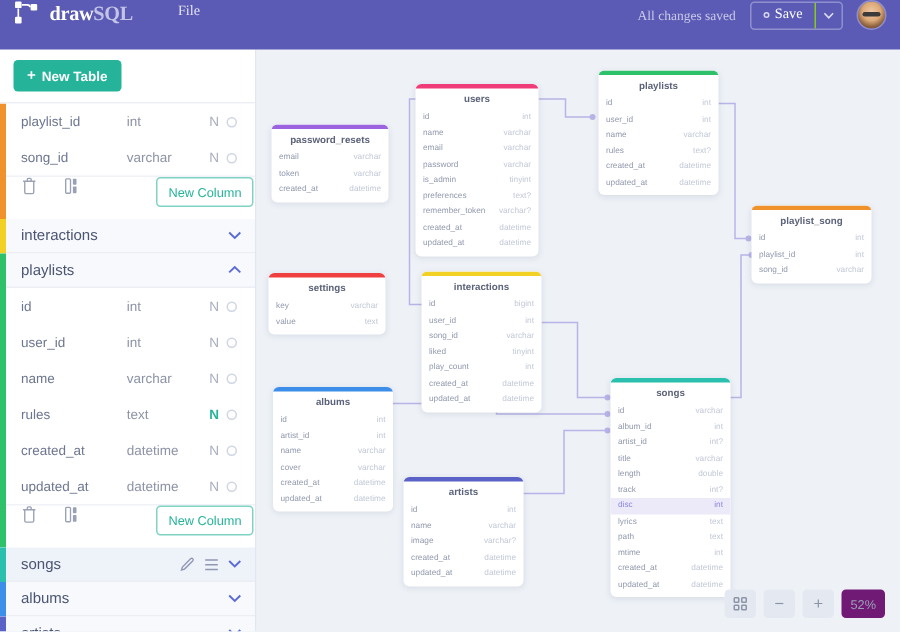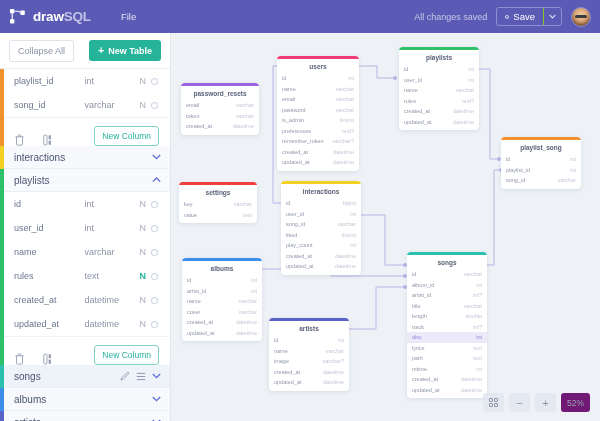--- a/index.html
+++ b/index.html
@@ -6,22 +6,22 @@
   html, body {
     width: 600px; height: 421px;
     font-family: "Liberation Sans", sans-serif;
     overflow: hidden;
     background: #eef2f7;
   }
   #app { position: relative; width: 600px; height: 421px; display: flex; flex-direction: column; }
 
   
   .topbar {
-    height: 33px; background: #5b5bb5; display: flex; align-items: center;
-    padding: 0 9px; flex: 0 0 33px; position: relative; z-index: 40;
+    height: 33px; background: #5b5bb5; display: flex; align-items: flex-start;
+    padding: 0 9px; flex: 0 0 33px; position: relative; z-index: 40; font-family: Liberation Serif, serif;
   }
   .logo-wrap { display: flex; align-items: center; gap: 7px; }
   .logo-mark { width: 17px; height: 17px; position: relative; }
   .logo-text { font-size: 13.5px; color: #fff; font-weight: bold; letter-spacing: -0.2px; }
   .logo-text .sql { color: #c3c3e6; font-weight: bold; }
   .menu-file {
     color: #e3e3f4; font-size: 9.5px; margin-left: 24px; padding: 3px 6px; border-radius: 3px;
   }
   .breadcrumb {
     position: absolute; left: 0; right: 0; text-align: center; pointer-events: none;
@@ -88,21 +88,21 @@
   .col-row {
     height: 24px; display: flex; align-items: center; padding-right: 12px; font-size: 9px;
   }
   .col-name { width: 74px; color: #6d7690; }
   .col-type { width: 52px; color: #8d93a6; }
   .col-n { width: 18px; color: #a7adbe; text-align: center; }
   .col-n.on { color: #25b39a; font-weight: bold; }
   .col-dot { width: 7px; height: 7px; border: 1px solid #cfd5e2; border-radius: 50%; margin-left: auto; }
 
   .tbl-actions {
-    height: 29px; display: flex; align-items: flex-end; padding-left: 14px; padding-right: 11px;
+    height: 29px; display: flex; align-items: flex-start; padding-left: 14px; padding-right: 1px;
     gap: 18px; border-top: 1px solid #f0f2f7; background: #fff;
   }
   .act-icon { color: #9aa1b5; display: flex; align-items: center; }
   .newcol-btn {
     margin-left: auto; font-size: 8.5px; color: #25b39a; border: 1px solid #7fd3c5;
     border-radius: 3px; padding: 4px 7px;
   }
 
   
   .canvas {
@@ -180,21 +180,20 @@
         </span>
       </span>
       <span class="avatar"></span>
     </div>
   </div>
 
   <div class="body">
 
     <div class="sidebar">
       <div class="sidebar-tools">
-        <span class="collapse-btn">Collapse All</span>
         <span class="newtable-btn">
           <span class="plus">+</span>
           <span>New Table</span>
         </span>
       </div>
 
       <div class="sidebar-scroll">
 
         <div class="tbl-block">
           <div class="tbl-colorbar" id="partial-bar" style="background: rgb(240, 146, 43);"></div>

